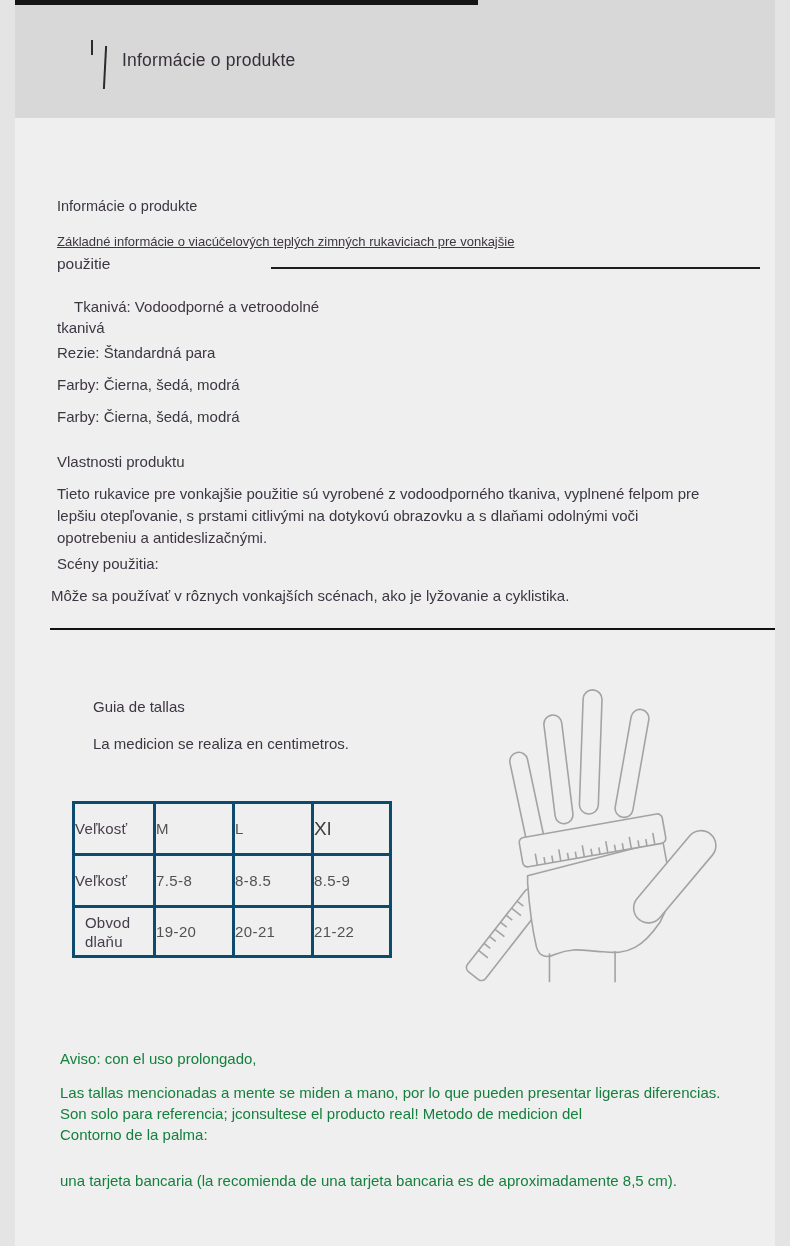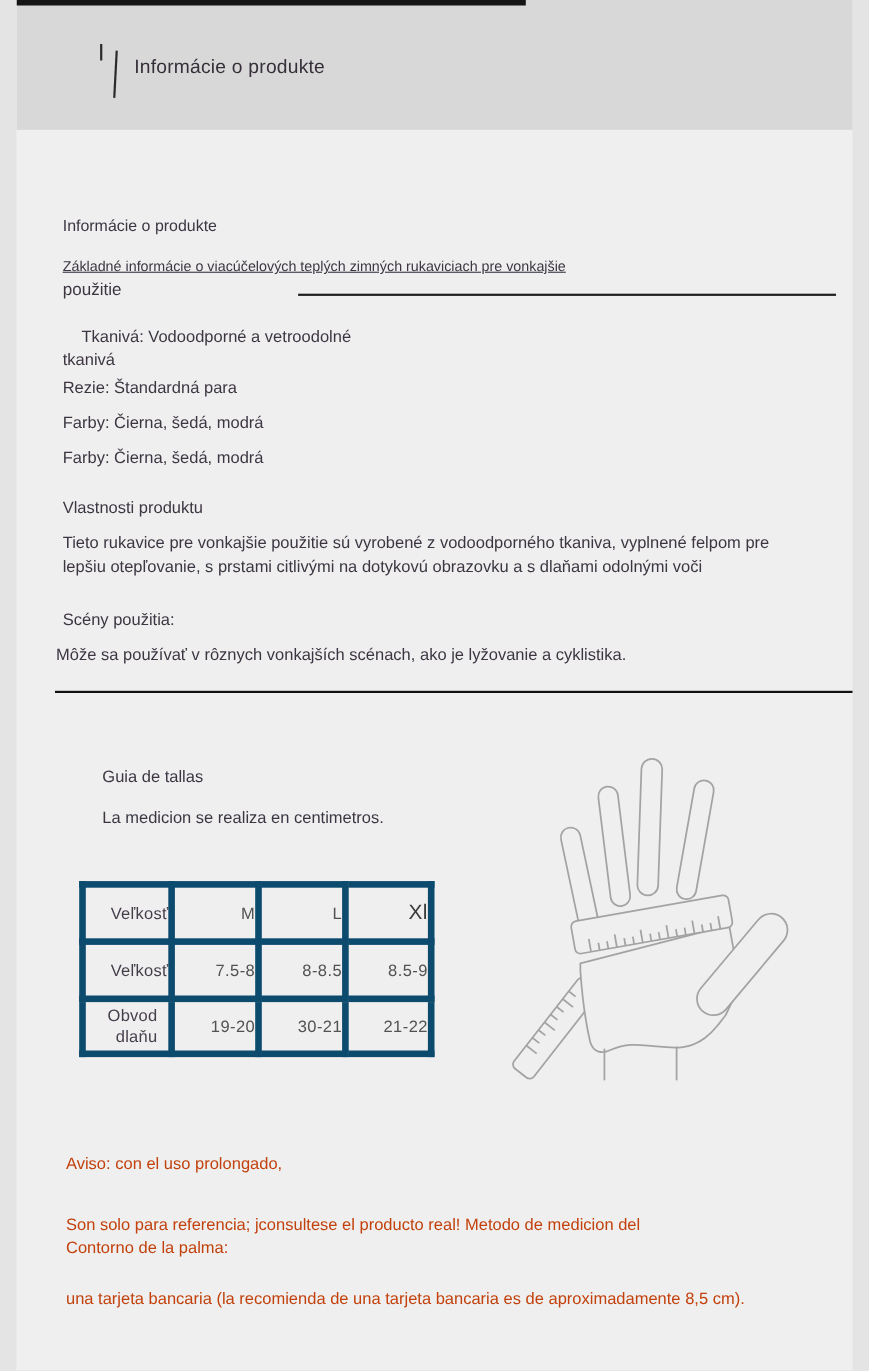--- a/index.html
+++ b/index.html
@@ -53,41 +53,41 @@
     width: 737px; height: 2px; background: #111111;
   }
 
   
   .size-table {
     position: absolute; left: 57px; top: 801px;
     border-collapse: collapse;
     font-size: 15px;
   }
   .size-table td {
-    border: 6px solid #0c4a6e;
-    text-align: right; vertical-align: middle;
+    border: 3px solid #0c4a6e;
+    text-align: left; vertical-align: middle;
     color: #525252;
     letter-spacing: 0.4px;
   }
   .size-table td.c0 { width: 81px; color: #463d4b; letter-spacing: 0.2px; }
   .size-table td.c1 { width: 79px; }
   .size-table td.c2 { width: 79px; }
   .size-table td.c3 { width: 78px; }
   .size-table tr.r0 td { height: 52px; }
   .size-table tr.r1 td { height: 52px; }
   .size-table tr.r2 td { height: 50px; }
   .size-table tr.r2 td.c0 { white-space: normal; padding: 0 10px; line-height: 19px; }
   .size-table td.xl-cell { font-size: 19px; color: #3c3c3c; }
 
   .hand-illustration {
     position: absolute; left: 443px; top: 662px;
     width: 348px; height: 348px;
   }
 
-  .notes-txt { color: #c2410c; }
+  .notes-txt { color: #15803d; }
 </style>
 </head>
 <body>
 
 <div id="page">
 
   <div class="header-band">
     <div class="top-strip"></div>
     <div class="tick-short"></div>
     <div class="tick-long"></div>
@@ -101,20 +101,21 @@
 
   <div class="txt" style="left:42px; top:296px;margin-left:17px;">Tkanivá: Vodoodporné a vetroodolné</div>
   <div class="txt" style="left:42px; top:317px;">tkanivá</div>
   <div class="txt" style="left:42px; top:342px;">Rezie: Štandardná para</div>
   <div class="txt" style="left:42px; top:374px;">Farby: Čierna, šedá, modrá</div>
   <div class="txt" style="left:42px; top:406px;">Farby: Čierna, šedá, modrá</div>
 
   <div class="txt" style="left:42px; top:451px;">Vlastnosti produktu</div>
   <div class="txt" style="left:42px; top:483px;">Tieto rukavice pre vonkajšie použitie sú vyrobené z vodoodporného tkaniva, vyplnené felpom pre</div>
   <div class="txt" style="left:42px; top:505px;">lepšiu otepľovanie, s prstami citlivými na dotykovú obrazovku a s dlaňami odolnými voči</div>
+  <div class="txt" style="left:42px; top:527px;">opotrebeniu a antideslizačnými.</div>
   <div class="txt" style="left:42px; top:553px;">Scény použitia:</div>
   <div class="txt" style="left:36px; top:585px;">Môže sa používať v rôznych vonkajších scénach, ako je lyžovanie a cyklistika.</div>
   <div class="divider-2"></div>
 
   <div class="txt" style="left:78px; top:696px;">Guia de tallas</div>
   <div class="txt" style="left:78px; top:733px;">La medicion se realiza en centimetros.</div>
 
   <table class="size-table">
     <tbody>
       <tr class="r0">
@@ -125,21 +126,21 @@
       </tr>
       <tr class="r1">
         <td class="c0">Veľkosť</td>
         <td class="c1">7.5-8</td>
         <td class="c2">8-8.5</td>
         <td class="c3">8.5-9</td>
       </tr>
       <tr class="r2">
         <td class="c0">Obvod dlaňu</td>
         <td class="c1">19-20</td>
-        <td class="c2">30-21</td>
+        <td class="c2">20-21</td>
         <td class="c3">21-22</td>
       </tr>
     </tbody>
   </table>
 
   <svg class="hand-illustration" viewBox="0 0 350 350">
     <g stroke="#a3a3a3" stroke-width="1.6" fill="#efefef">
 
       <g transform="rotate(38 75 240)">
         <rect x="63" y="232" width="23" height="104" rx="5"></rect>
@@ -186,17 +187,18 @@
         <line x1="166" y1="206" x2="166" y2="199"></line>
         <line x1="174" y1="206" x2="174" y2="194"></line>
         <line x1="182" y1="206" x2="182" y2="199"></line>
         <line x1="190" y1="206" x2="190" y2="199"></line>
         <line x1="198" y1="206" x2="198" y2="194"></line>
       </g>
     </g>
   </svg>
 
   <div class="txt notes-txt" style="left:45px; top:1048px;">Aviso: con el uso prolongado,</div>
+  <div class="txt notes-txt" style="left:45px; top:1082px;">Las tallas mencionadas a mente se miden a mano, por lo que pueden presentar ligeras diferencias.</div>
   <div class="txt notes-txt" style="left:45px; top:1103px;">Son solo para referencia; jconsultese el producto real! Metodo de medicion del</div>
   <div class="txt notes-txt" style="left:45px; top:1124px;">Contorno de la palma:</div>
   <div class="txt notes-txt" style="left:45px; top:1170px;">una tarjeta bancaria (la recomienda de una tarjeta bancaria es de aproximadamente 8,5 cm).</div>
 
 </div>
 
 </body></html>

